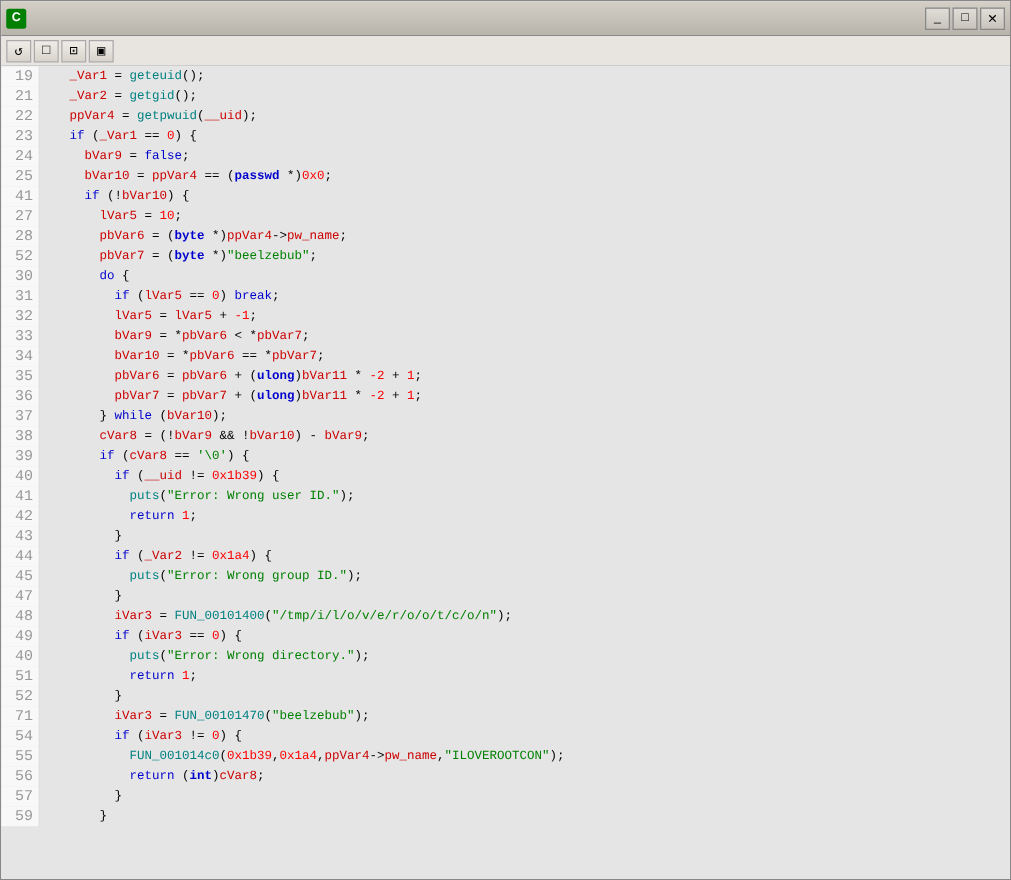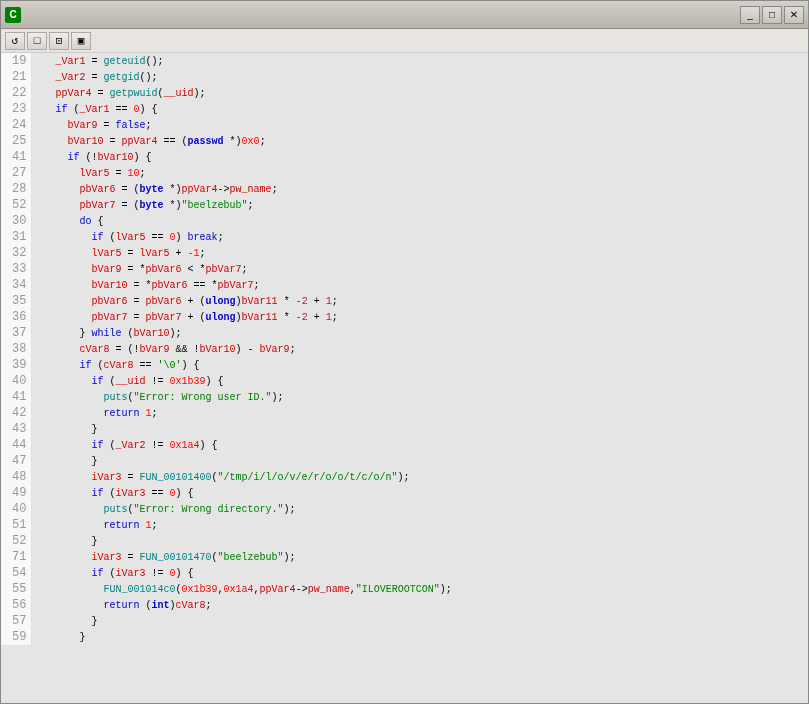--- a/index.html
+++ b/index.html
@@ -244,20 +244,24 @@
           </tr>
           <tr>
             <td class="line-num">43</td>
             <td class="code-line">      }</td>
           </tr>
           <tr>
             <td class="line-num">44</td>
             <td class="code-line">      <span class="kw">if</span> (<span class="var">_Var2</span> != <span class="num">0x1a4</span>) {</td>
           </tr>
           <tr>
+            <td class="line-num">45</td>
+            <td class="code-line">        <span class="fn">puts</span>(<span class="str">"Error: Wrong group ID."</span>);</td>
+          </tr>
+          <tr>
             <td class="line-num">47</td>
             <td class="code-line">      }</td>
           </tr>
           <tr>
             <td class="line-num">48</td>
             <td class="code-line">      <span class="var">iVar3</span> = <span class="fn">FUN_00101400</span>(<span class="str">"/tmp/i/l/o/v/e/r/o/o/t/c/o/n"</span>);</td>
           </tr>
           <tr>
             <td class="line-num">49</td>
             <td class="code-line">      <span class="kw">if</span> (<span class="var">iVar3</span> == <span class="num">0</span>) {</td>

